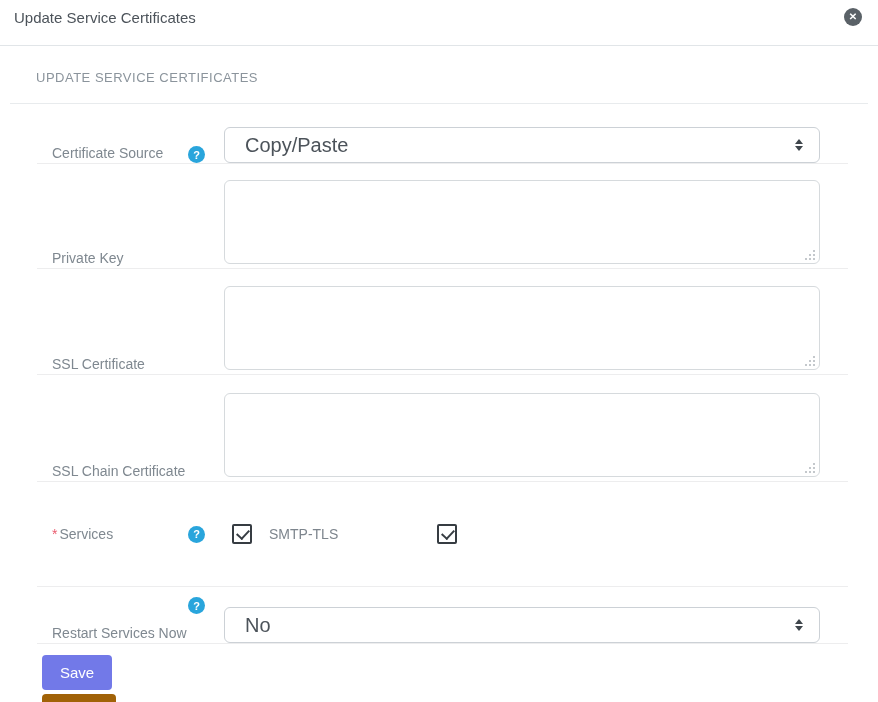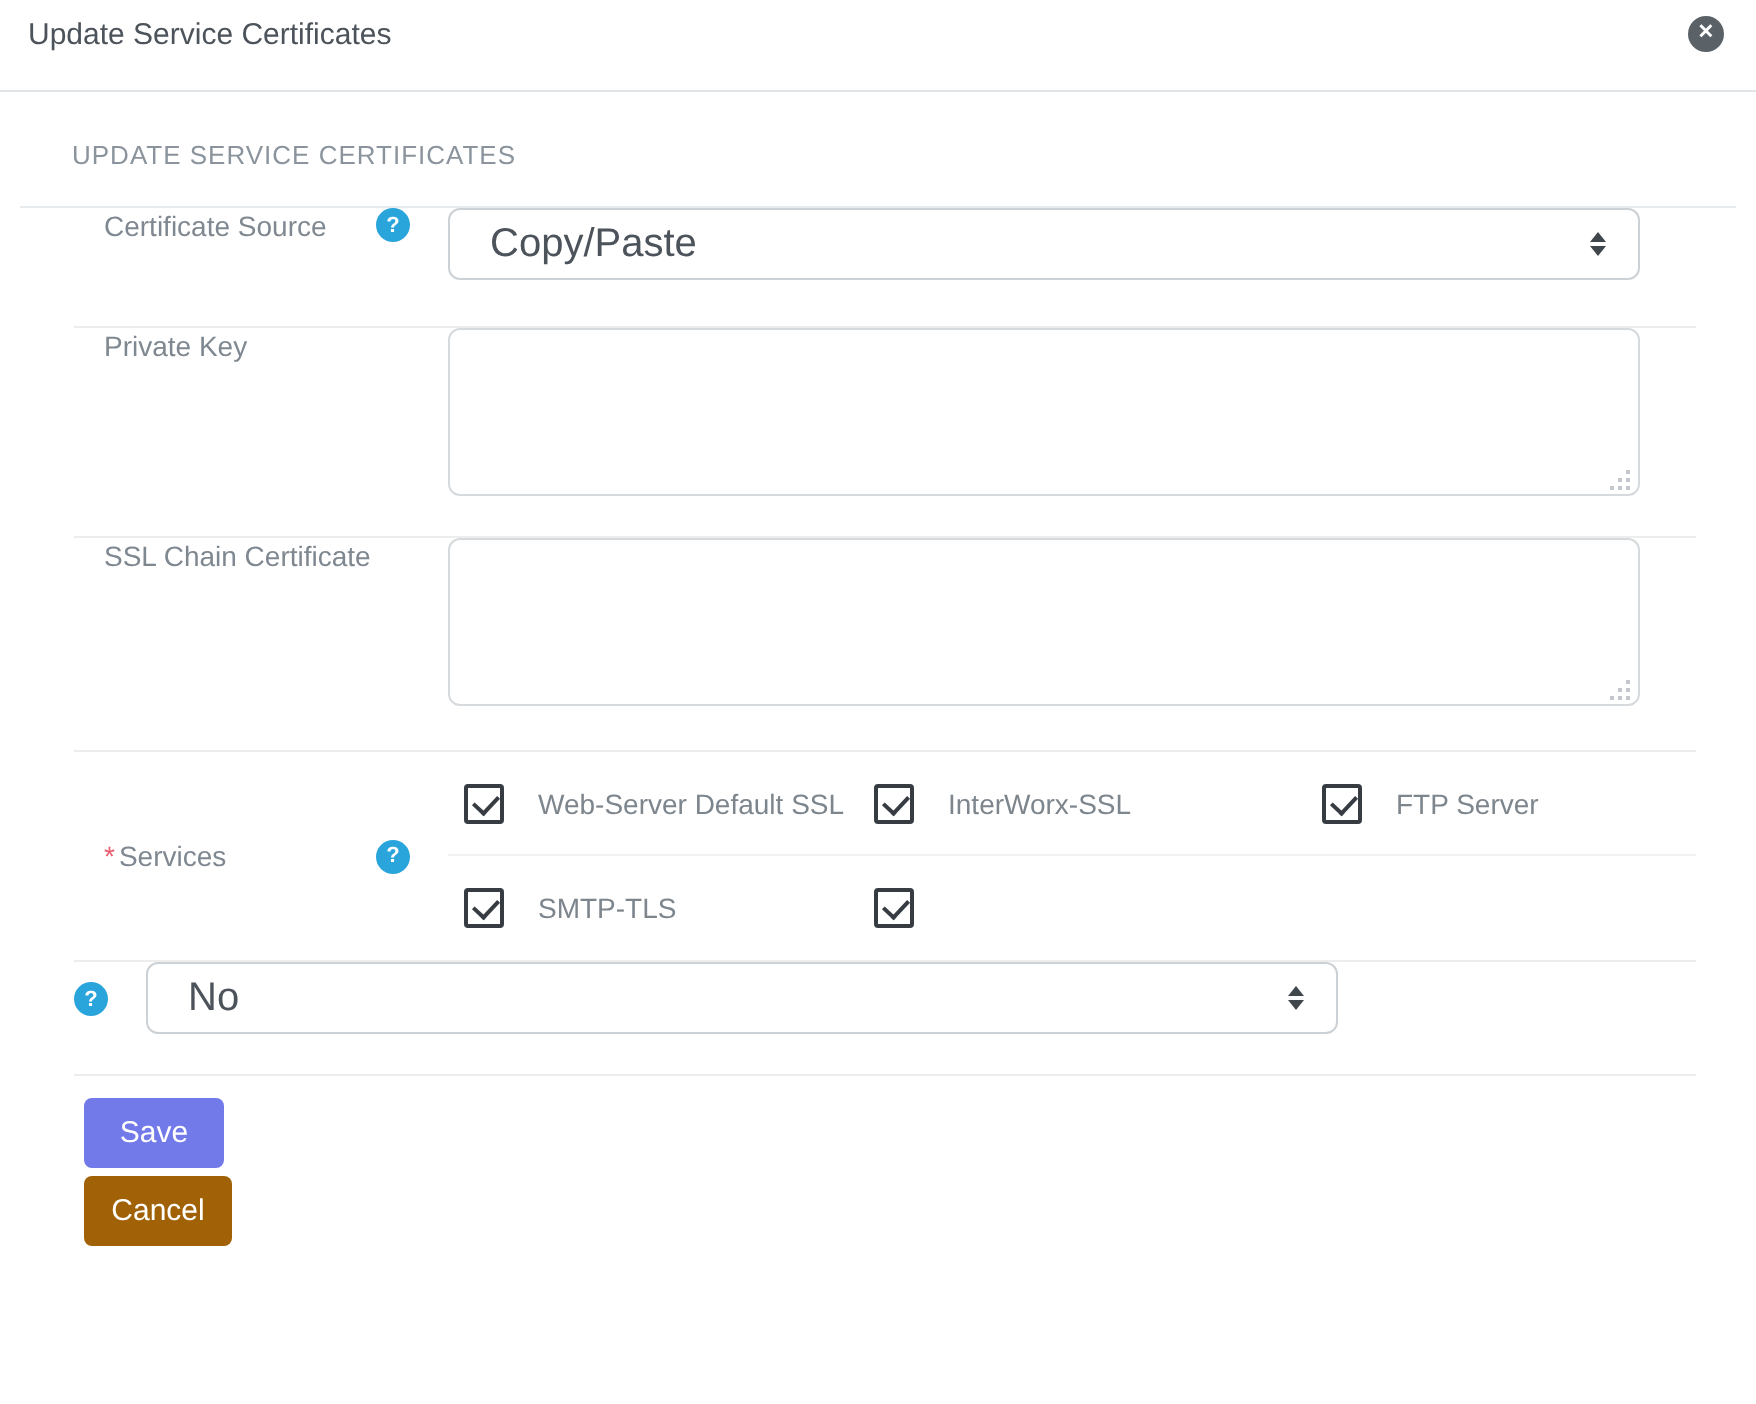--- a/index.html
+++ b/index.html
@@ -16,21 +16,21 @@
   .x-icon { color:#ffffff; font-size:10px; line-height:1; font-weight:bold; }
   .x-icon::before { content:"✕"; }
 
   
   .section-heading { margin:24px 0 0 36px; font-size:13px; letter-spacing:.5px;
                      color:#8b949c; height:16px; }
   .heading-divider { margin:17px 10px 0 10px; border-bottom:1px solid #e8ebed; }
 
   
   .form { margin:0 30px 0 37px; }
-  .row { display:flex; align-items:flex-start; border-bottom:1px solid #ededee; }
+  .row { display:flex; align-items:flex-end; border-bottom:1px solid #ededee; }
   .label-col { width:151px; padding-left:15px; font-size:14px; color:#7f8890; line-height:19px; }
   .help-col { width:36px; display:flex; }
   .control-col { flex:1; }
   .req { color:#ea5b6e; margin-right:2px; }
 
   .help-icon { width:17px; height:17px; border-radius:50%; background:#29a5dc;
                display:inline-flex; align-items:center; justify-content:center; cursor:pointer; }
   .help-icon::before { content:"?"; color:#ffffff; font-size:11px; font-weight:bold; }
 
   .row-cert { height:60px; }
@@ -115,67 +115,64 @@
     <div class="label-col">Private Key</div>
     <div class="help-col"></div>
     <div class="control-col">
       <div class="ta-wrap">
         <textarea style=""></textarea>
         <span class="grip"></span>
       </div>
     </div>
   </div>
 
+  <div class="row row-ssl">
+    <div class="label-col">SSL Certificate</div>
+    <div class="help-col"></div>
+    <div class="control-col">
+      <div class="ta-wrap">
+        <textarea style=""></textarea>
+        <span class="grip"></span>
+      </div>
+    </div>
+  </div>
 
   <div class="row row-chain">
     <div class="label-col">SSL Chain Certificate</div>
     <div class="help-col"></div>
     <div class="control-col">
       <div class="ta-wrap">
         <textarea style=""></textarea>
         <span class="grip"></span>
       </div>
     </div>
   </div>
 
   <div class="row row-services">
     <div class="label-col">
       <span class="req">*</span><span>Services</span>
     </div>
     <div class="help-col">
       <span class="help-icon"></span>
     </div>
     <div class="control-col">
-      <div class="cb-row cb-row-1">
-        <div class="cb-cell cb-cell-1">
-          <span class="cb checked"></span>
-          <span class="cb-label">Web-Server Default SSL</span>
-        </div>
-        <div class="cb-cell cb-cell-2">
-          <span class="cb checked"></span>
-          <span class="cb-label">InterWorx-SSL</span>
-        </div>
-        <div class="cb-cell">
-          <span class="cb checked"></span>
-          <span class="cb-label">FTP Server</span>
-        </div>
-      </div>
       <div class="cb-row">
         <div class="cb-cell cb-cell-1">
           <span class="cb checked"></span>
           <span class="cb-label">SMTP-TLS</span>
         </div>
         <div class="cb-cell cb-cell-2">
           <span class="cb checked"></span>
         </div>
       </div>
     </div>
   </div>
 
   <div class="row row-restart">
+    <div class="label-col">Restart Services Now</div>
     <div class="help-col">
       <span class="help-icon"></span>
     </div>
     <div class="control-col">
       <div class="select">
         <span>No</span>
         <span class="arrows"></span>
       </div>
     </div>
   </div>

